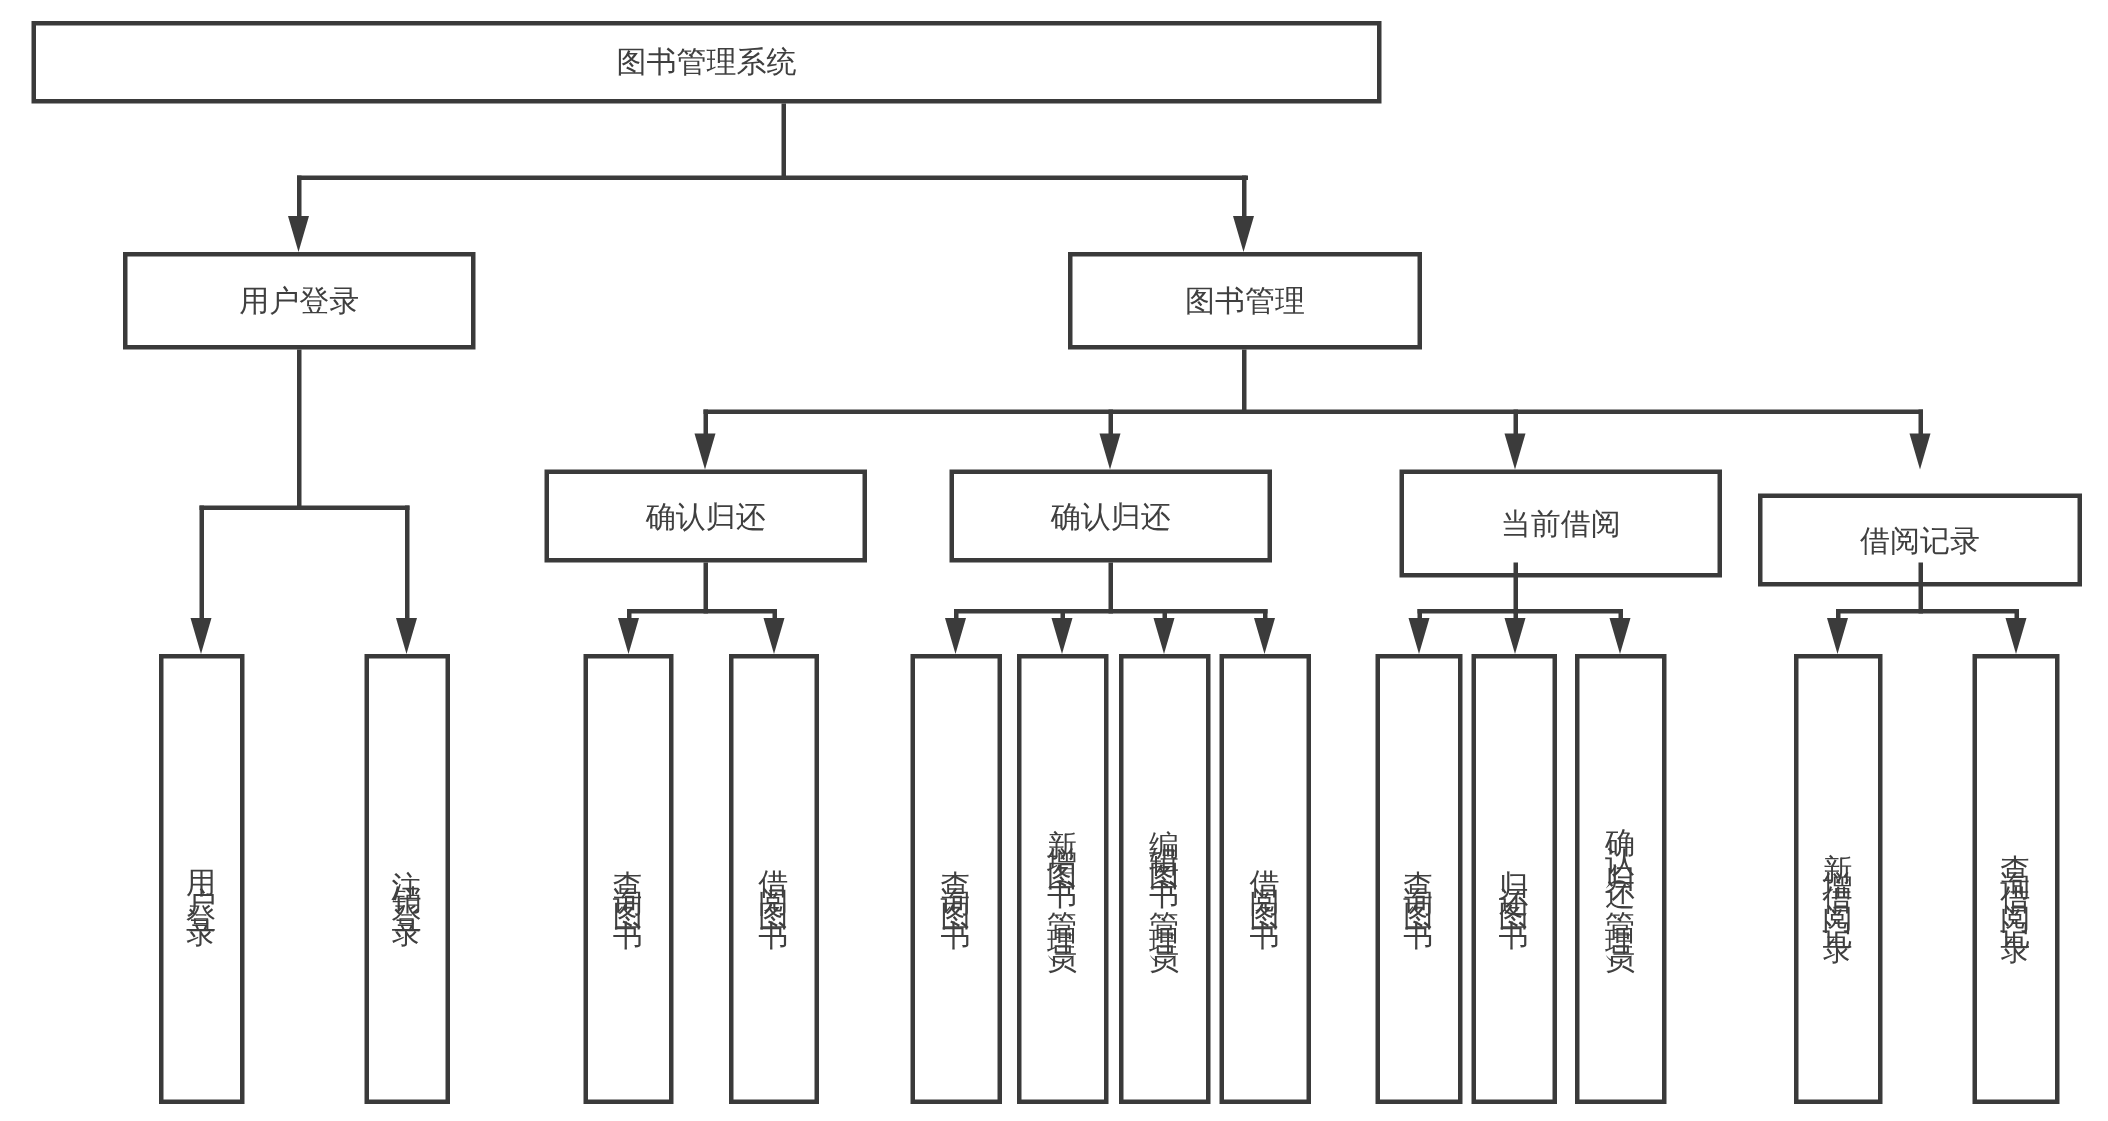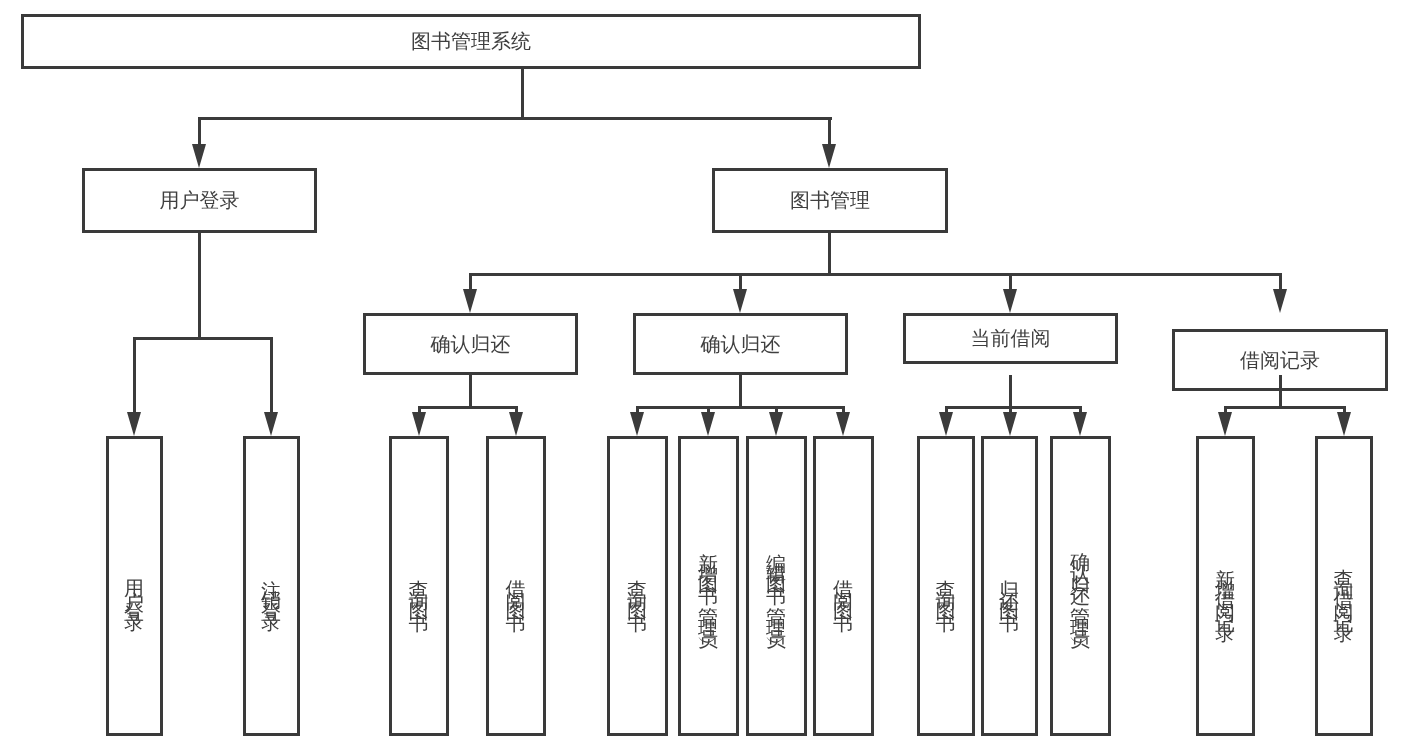--- a/index.html
+++ b/index.html
@@ -44,21 +44,21 @@
   <div class="box" style="left:712px;top:168px;width:236px;height:65px">
     <span>图书管理</span>
   </div>
 
   <div class="box" style="left:363px;top:313px;width:215px;height:62px">
     <span>确认归还</span>
   </div>
   <div class="box" style="left:633px;top:313px;width:215px;height:62px">
     <span>确认归还</span>
   </div>
-  <div class="box" style="left:903px;top:313px;width:215px;height:51px">
+  <div class="box" style="left:933px;top:313px;width:215px;height:72px">
     <span>当前借阅</span>
   </div>
   <div class="box" style="left:1172px;top:329px;width:216px;height:62px">
     <span>借阅记录</span>
   </div>
 
   <div class="box leaf" style="left:106px;width:57px">
     <span class="vtext">用户登录</span>
   </div>
   <div class="box leaf" style="left:243px;width:57px">

